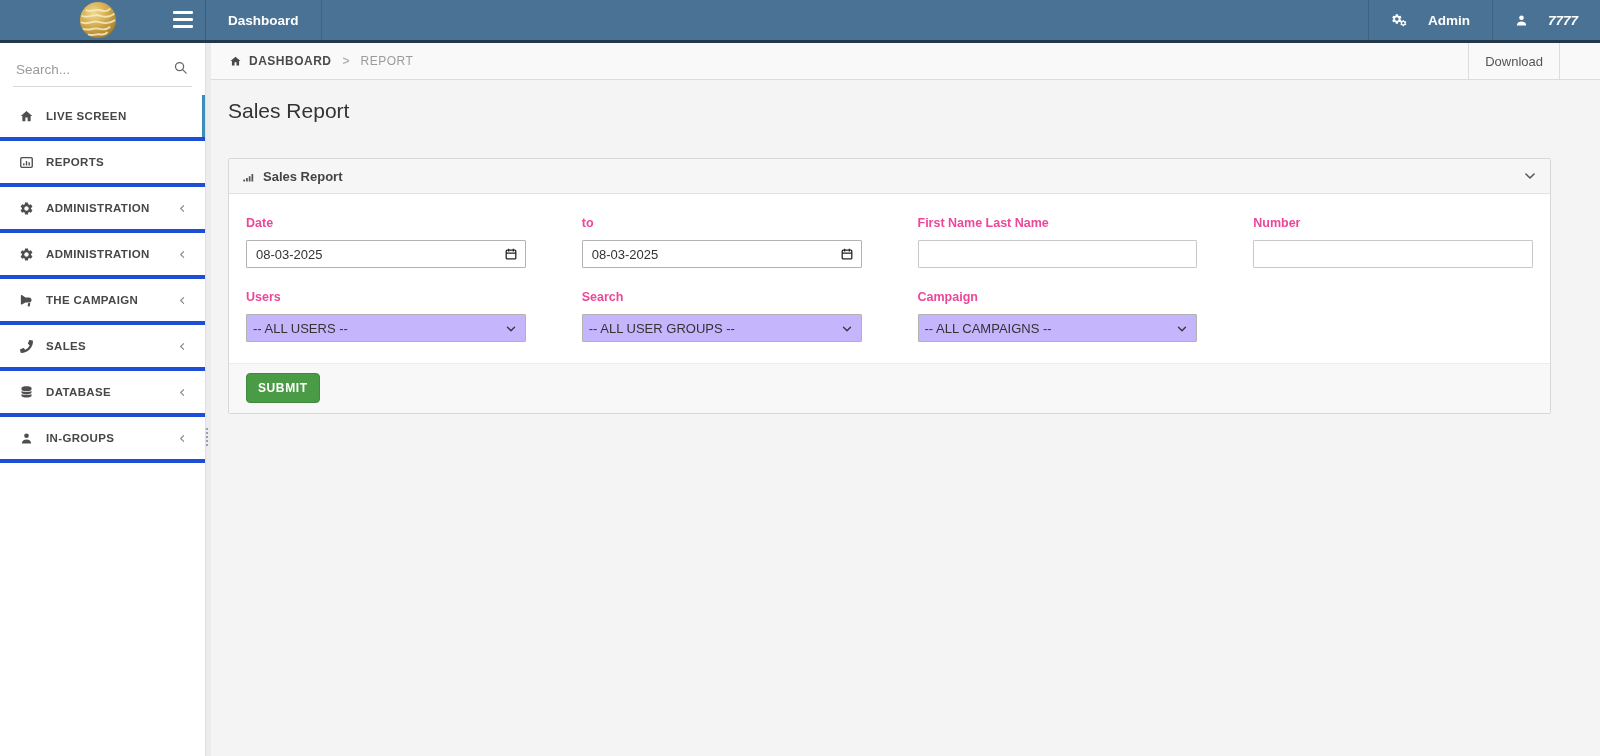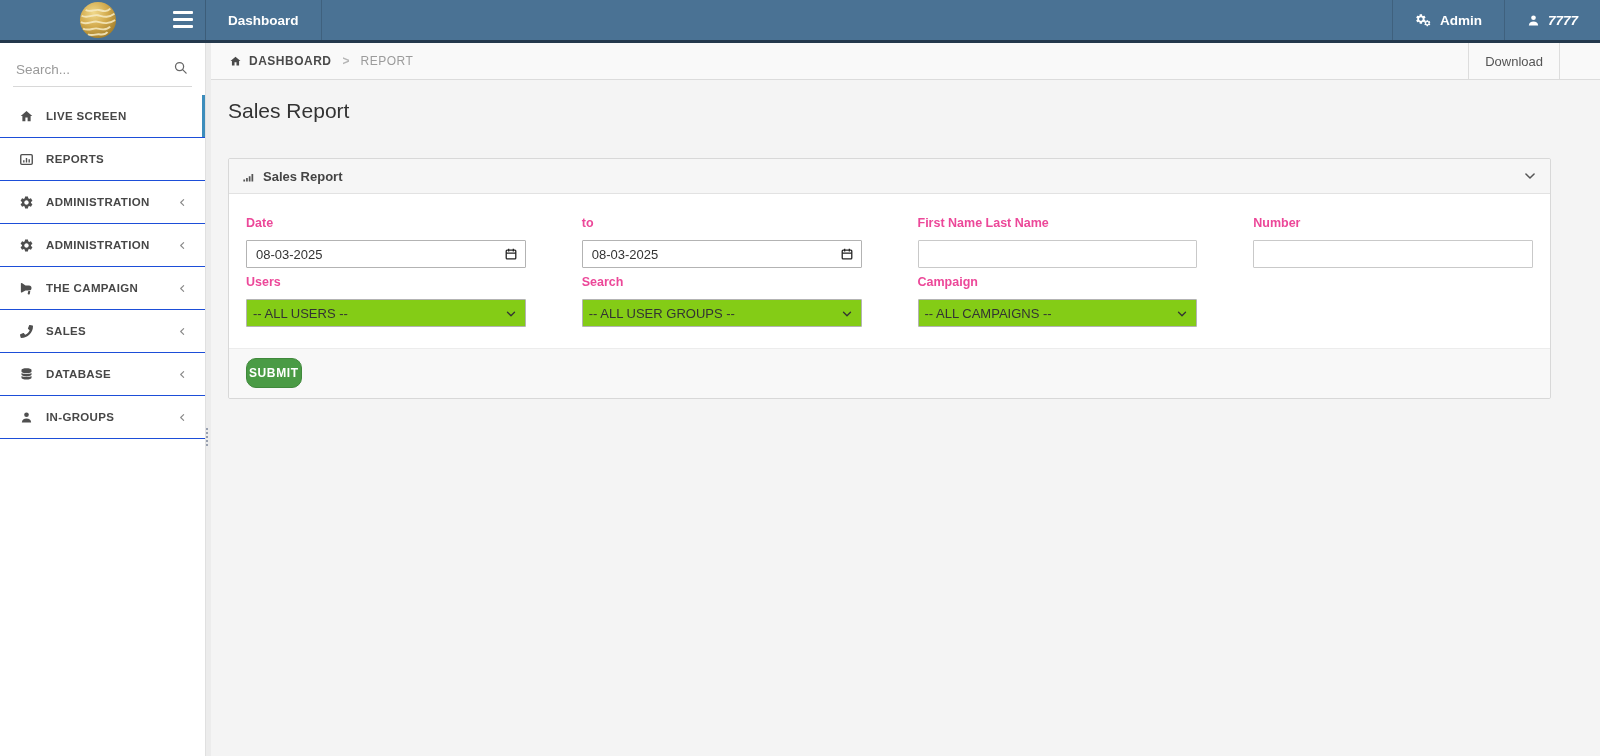--- a/index.html
+++ b/index.html
@@ -26,42 +26,42 @@
     position:absolute;right:12px;top:11px;width:20px;height:17px;
     display:flex;flex-direction:column;justify-content:space-between;cursor:pointer;
   }
   .hamburger span{display:block;height:3px;background:#fff;border-radius:1px;}
   .nav-seg{
     display:flex;align-items:center;padding:0 22px;
     font-size:13.5px;font-weight:700;
     border-right:1px solid rgba(0,0,0,.15);
   }
   .nav-spacer{flex:1;}
-  .nav-seg.right{border-right:none;border-left:1px solid rgba(0,0,0,.15);gap:8px;cursor:pointer;}
+  .nav-seg.right{border-right:none;border-left:1px solid rgba(0,0,0,.15);gap:20px;cursor:pointer;}
   .nav-user-label{font-style:italic;}
 
   
   .sidebar{
     position:absolute;top:43px;left:0;width:205px;bottom:0;background:#ffffff;
   }
   .search-box{height:52px;position:relative;}
   .search-input{
     position:absolute;left:14px;right:40px;top:12px;height:26px;
     border:none;outline:none;background:transparent;
     font-family:"Liberation Sans", sans-serif;font-size:13.5px;color:#8b5cf6;
   }
   .search-box::after{
     content:"";position:absolute;left:13px;right:13px;bottom:8px;height:1px;background:#d8d8d8;
   }
   .search-icon{position:absolute;right:17px;top:17px;color:#666;cursor:pointer;}
   .search-input::placeholder{color:#9a9a9a;}
 
   .menu{}
   .menu-item{
-    height:42px;border-bottom:1px solid #1d4ed8;
+    height:42px;border-bottom:4px solid #1d4ed8;
     display:flex;align-items:center;padding:0 17px 0 18px;cursor:pointer;
     position:relative;background:#fff;
   }
   .menu-item .mi-icon{width:16px;margin-right:12px;color:#4f4f4f;display:flex;justify-content:center;}
   .menu-item .mi-label{
     font-size:11.5px;font-weight:700;color:#474747;letter-spacing:.35px;white-space:nowrap;
   }
   .menu-item .mi-chevron{margin-left:auto;color:#8a8a8a;}
   .menu-item.active::after{
     content:"";position:absolute;right:0;top:0;bottom:0;width:3px;background:#3c8dbc;
@@ -107,52 +107,52 @@
   .panel-header{
     height:34px;background:#f6f6f6;border-bottom:1px solid #e2e2e2;
     display:flex;align-items:center;padding:0 13px;border-radius:2px 2px 0 0;
   }
   .panel-header .ph-icon{color:#555;}
   .panel-title{margin-left:8px;font-size:13px;font-weight:700;color:#444;}
   .panel-collapse{margin-left:auto;color:#555;cursor:pointer;display:flex;}
 
   .panel-body{padding:15px 17px 21px;}
   .form-grid{display:grid;grid-template-columns:repeat(4,1fr);column-gap:56px;}
-  .form-grid + .form-grid{}
+  .form-grid + .form-grid{margin-top:15px;}
   .field{}
   .field-label{
     display:block;font-size:12.5px;font-weight:700;color:#ec4899;margin:7px 0 10px;
   }
   .ctrl-wrap{position:relative;}
   .text-ctrl{
     box-sizing:border-box;width:100%;height:28px;
     border:1px solid #c9c9c9;background:#fff;border-radius:1px;
     padding:0 30px 0 9px;font-family:"Liberation Sans", sans-serif;
     font-size:13px;color:#333;outline:none;
   }
   .date-ctrl{border-color:#b3b3b3;}
   .cal-icon{position:absolute;right:8px;top:7px;color:#222;pointer-events:none;}
   .select-ctrl{
     box-sizing:border-box;width:100%;height:28px;
-    border:1px solid #b3b3b3;background:#84cc16;border-radius:1px;
+    border:1px solid #b3b3b3;background:#c4b5fd;border-radius:1px;
     padding:0 30px 0 6px;font-family:"Liberation Sans", sans-serif;
     font-size:13px;color:#333;outline:none;
     -webkit-appearance:none;-moz-appearance:none;appearance:none;cursor:pointer;
   }
   .sel-chev{position:absolute;right:9px;top:9px;color:#333;pointer-events:none;}
 
   .panel-footer{
     background:#f8f8f8;border-top:1px solid #ececec;padding:9px 17px 10px;
     border-radius:0 0 2px 2px;
   }
   .submit-btn{
     background:#4a9b45;border:1px solid #40893c;color:#fff;
     font-family:"Liberation Sans", sans-serif;
     font-size:12px;font-weight:700;letter-spacing:.6px;
-    padding:7px 2px;border-radius:10px;cursor:pointer;
+    padding:7px 11px;border-radius:4px;cursor:pointer;
   }
 </style>
 </head>
 <body>
 
 <svg width="0" height="0" style="position:absolute" aria-hidden="true">
   <defs>
     <path id="gear-p" fill="currentColor" d="M19.14,12.94c0.04-0.3,0.06-0.61,0.06-0.94c0-0.32-0.02-0.64-0.07-0.94l2.03-1.58 c0.18-0.14,0.23-0.41,0.12-0.61l-1.92-3.32c-0.12-0.22-0.37-0.29-0.59-0.22l-2.39,0.96c-0.5-0.38-1.03-0.7-1.62-0.94L14.4,2.81 c-0.04-0.24-0.24-0.41-0.48-0.41h-3.84c-0.24,0-0.43,0.17-0.47,0.41L9.25,5.35C8.66,5.59,8.12,5.92,7.63,6.29L5.24,5.33 c-0.22-0.08-0.47,0-0.59,0.22L2.74,8.87C2.62,9.08,2.66,9.34,2.86,9.48l2.03,1.58C4.84,11.36,4.8,11.69,4.8,12s0.02,0.64,0.07,0.94 l-2.03,1.58c-0.18,0.14-0.23,0.41-0.12,0.61l1.92,3.32c0.12,0.22,0.37,0.29,0.59,0.22l2.39-0.96c0.5,0.38,1.03,0.7,1.62,0.94 l0.36,2.54c0.05,0.24,0.24,0.41,0.48,0.41h3.84c0.24,0,0.44-0.17,0.47-0.41l0.36-2.54c0.59-0.24,1.13-0.56,1.62-0.94l2.39,0.96 c0.22,0.08,0.47,0,0.59-0.22l1.92-3.32c0.12-0.22,0.07-0.47-0.12-0.61L19.14,12.94z M12,15.6c-1.98,0-3.6-1.62-3.6-3.6 s1.62-3.6,3.6-3.6s3.6,1.62,3.6,3.6S13.98,15.6,12,15.6z"></path>
   </defs>
   <symbol id="i-gear" viewBox="0 0 24 24">

